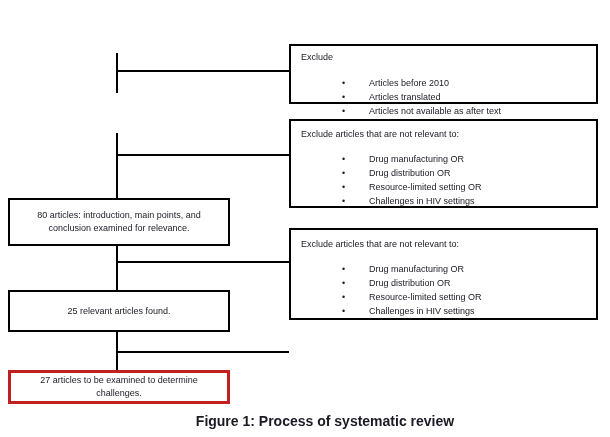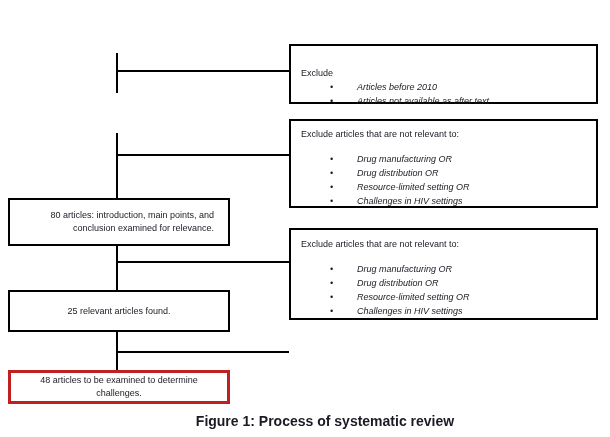--- a/index.html
+++ b/index.html
@@ -23,40 +23,40 @@
     align-items: center;
     justify-content: center;
     text-align: center;
     font-size: 9px;
     line-height: 13px;
     padding: 2px 14px;
     z-index: 2;
   }
   .b1 { top: 5px;   height: 48px; }
   .b2 { top: 93px;  height: 40px; }
-  .b3 { top: 198px; height: 48px; text-align: right; }
+  .b3 { top: 198px; height: 48px; }
   .b4 { top: 290px; height: 42px; }
   .b5 { top: 370px; height: 34px; border: 3px solid #c02020; }
   
   .ebox {
     position: absolute;
     left: 289px;
     width: 309px;
     border: 2px solid #000000;
     background: #ffffff;
     font-size: 9px;
     line-height: 13px;
-    padding: 21px 10px;
+    padding: 5px 10px;
     z-index: 2;
   }
   .e1 { top: 44px;  height: 60px; }
   .e2 { top: 119px; height: 89px; padding-top: 7px; }
   .e3 { top: 228px; height: 92px; padding-top: 8px; }
   .e4 { top: 328px; height: 52px; padding-top: 13px; text-align: justify; }
-  .ebox ul { list-style: none; padding-left: 29px; margin: 0; font-style: italic; }
+  .ebox ul { list-style: none; padding-left: 29px; margin: 12px; }
   .e2 ul, .e3 ul { margin-top: 11px; }
   .ebox li { line-height: 14px; }
   .ebox li .bullet {
     display: inline-block;
     width: 27px;
   }
   
   .line { position: absolute; background: #000000; z-index: 1; }
   .vline { left: 116px; width: 2px; }
   .v1 { top: 53px;  height: 40px; }
@@ -85,27 +85,28 @@
 
 <div class="page">
 
   <div class="fbox b3">
     <span>80 articles: introduction, main points, and conclusion examined for relevance.</span>
   </div>
   <div class="fbox b4">
     <span>25 relevant articles found.</span>
   </div>
   <div class="fbox b5">
-    <span>48 articles to be examined to determine challenges.</span>
+    <span>27 articles to be examined to determine challenges.</span>
   </div>
 
   <div class="ebox e1">
     <div>Exclude</div>
     <ul>
       <li><span class="bullet">•</span><span>Articles before 2010</span></li>
+      <li><span class="bullet">•</span><span>Articles translated</span></li>
       <li><span class="bullet">•</span><span>Articles not available as after text</span></li>
     </ul>
   </div>
 
   <div class="ebox e2">
     <div>Exclude articles that are not relevant to:</div>
     <ul>
       <li><span class="bullet">•</span><span>Drug manufacturing OR</span></li>
       <li><span class="bullet">•</span><span>Drug distribution OR</span></li>
       <li><span class="bullet">•</span><span>Resource-limited setting OR</span></li>

